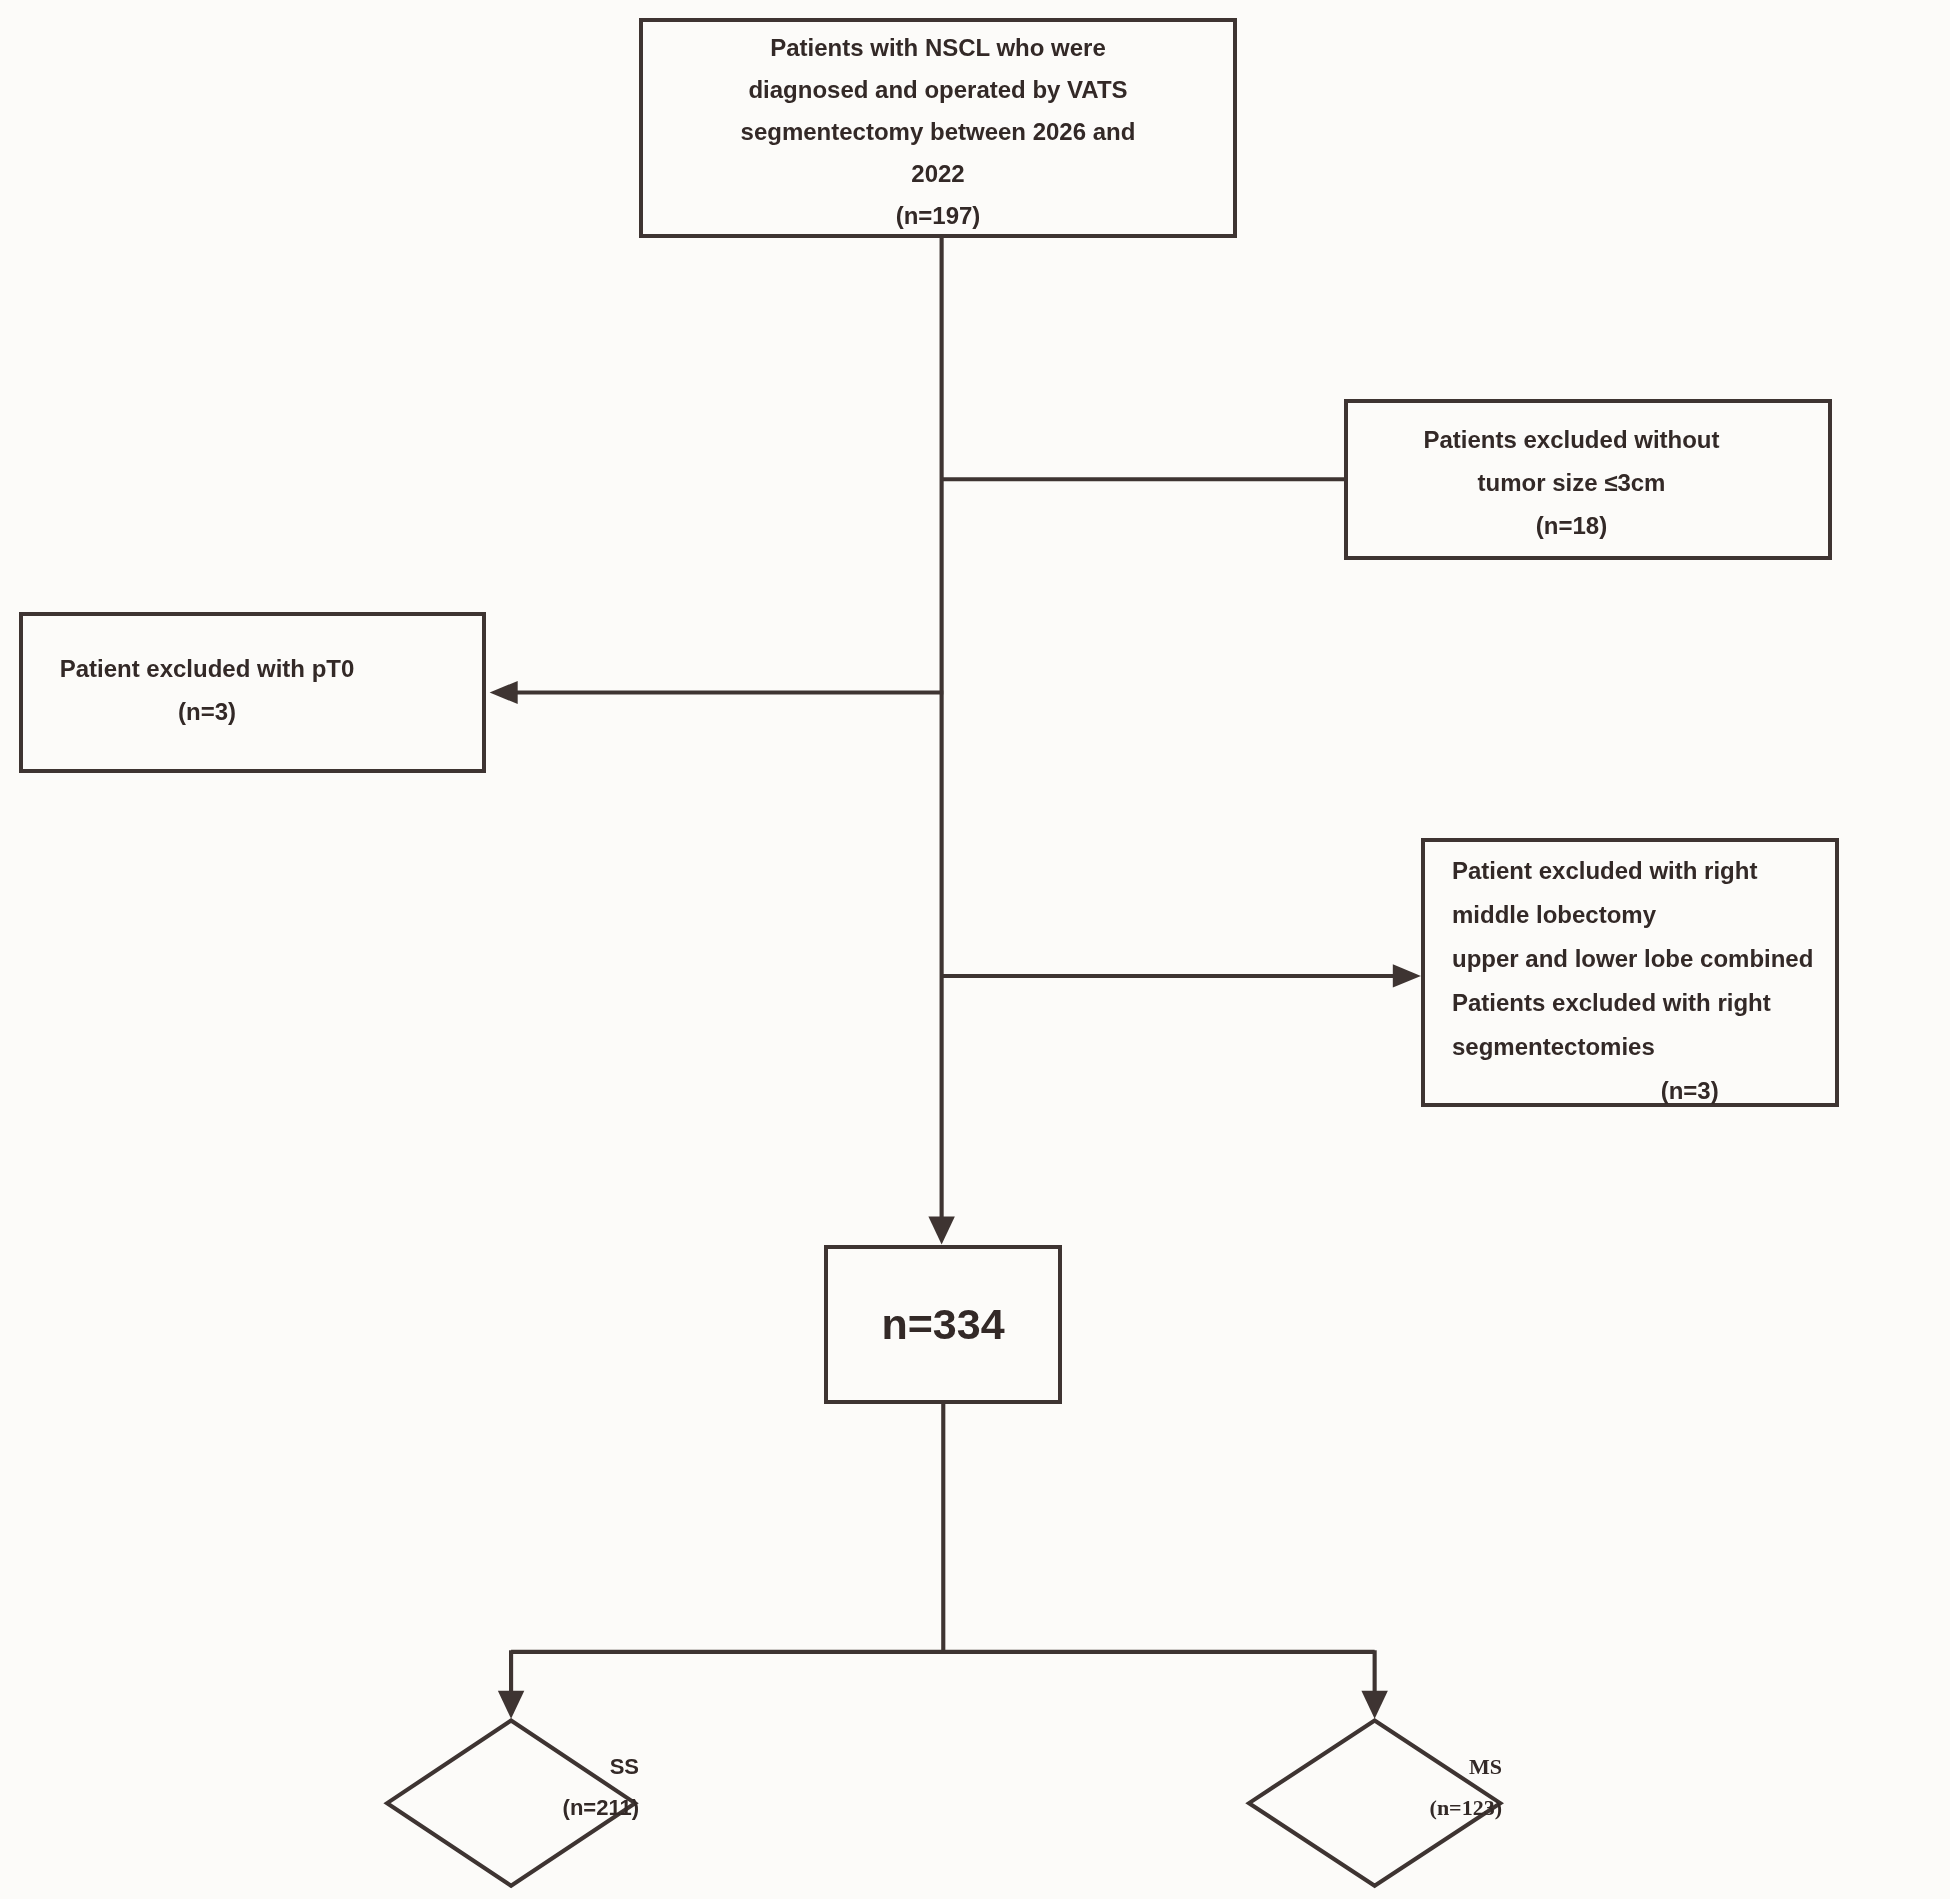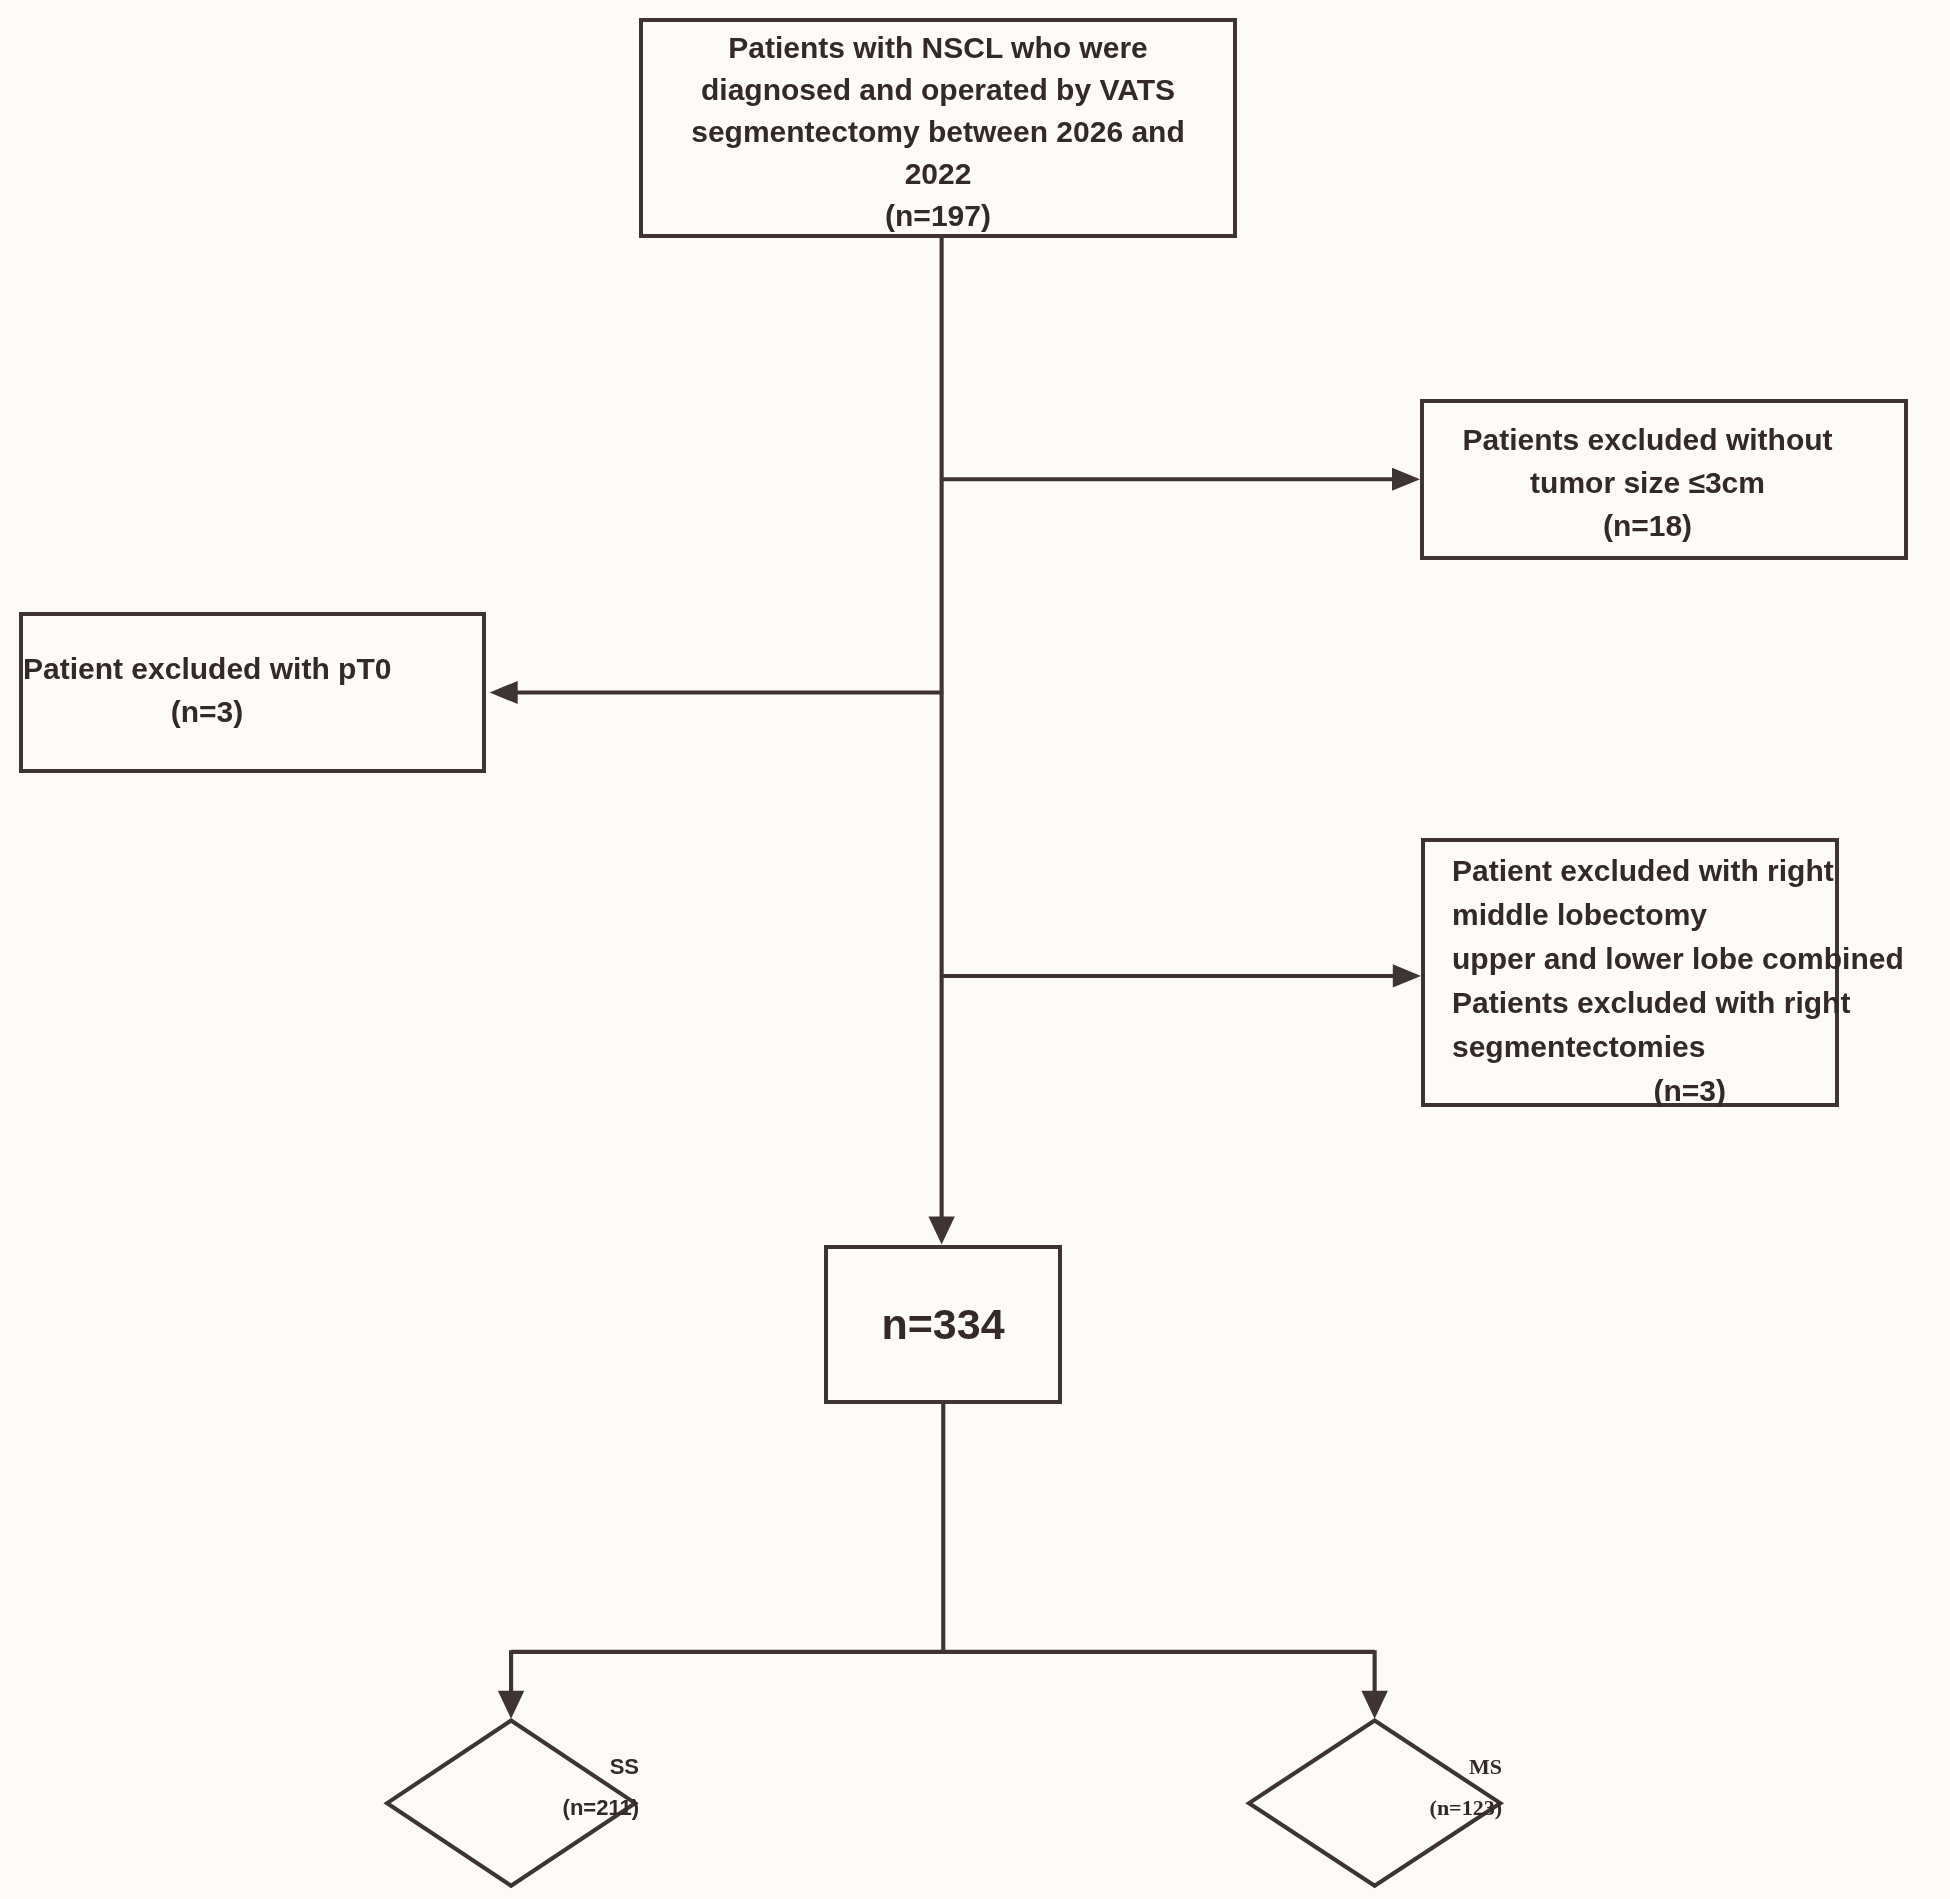--- a/index.html
+++ b/index.html
@@ -19,27 +19,27 @@
   }
   svg.connectors{position:absolute;left:0;top:0;width:1951px;height:1899px;}
   .cline{stroke:var(--stroke);stroke-width:5;fill:none;}
   .ahead{fill:var(--stroke);stroke:none;}
   .dshape{fill:var(--bg);stroke:var(--stroke);stroke-width:5;}
   .node{
     position:absolute;
     box-sizing:border-box;
     border:4.1px solid var(--stroke);
     background:var(--bg);
-    font-size:30px;
+    font-size:24px;
     line-height:43px;
     text-align:center;
   }
   .node .line{white-space:nowrap;}
   #box-enrollment{left:639px;top:18px;width:598px;height:220px;padding-top:5px;line-height:42px;}
-  #box-excluded-tumor{left:1420px;top:399px;width:488px;height:161px;padding-top:15px;padding-right:33px;}
+  #box-excluded-tumor{left:1344px;top:399px;width:488px;height:161px;padding-top:15px;padding-right:33px;}
   #box-excluded-pt0{left:19px;top:612px;width:467px;height:161px;padding-top:31px;padding-right:91px;}
   #box-excluded-lobectomy{left:1421px;top:838px;width:418px;height:269px;padding-top:6.6px;padding-left:27px;padding-right:6.6px;text-align:left;line-height:44px;}
   #box-excluded-lobectomy .count-line{text-align:center;padding-left:99px;}
   #box-included{left:824px;top:1245px;width:238px;height:159px;display:flex;align-items:center;justify-content:center;font-size:43px;}
   .diamond-label{
     position:absolute;
     width:256px;
     text-align:right;
     font-size:22px;
     line-height:41px;

